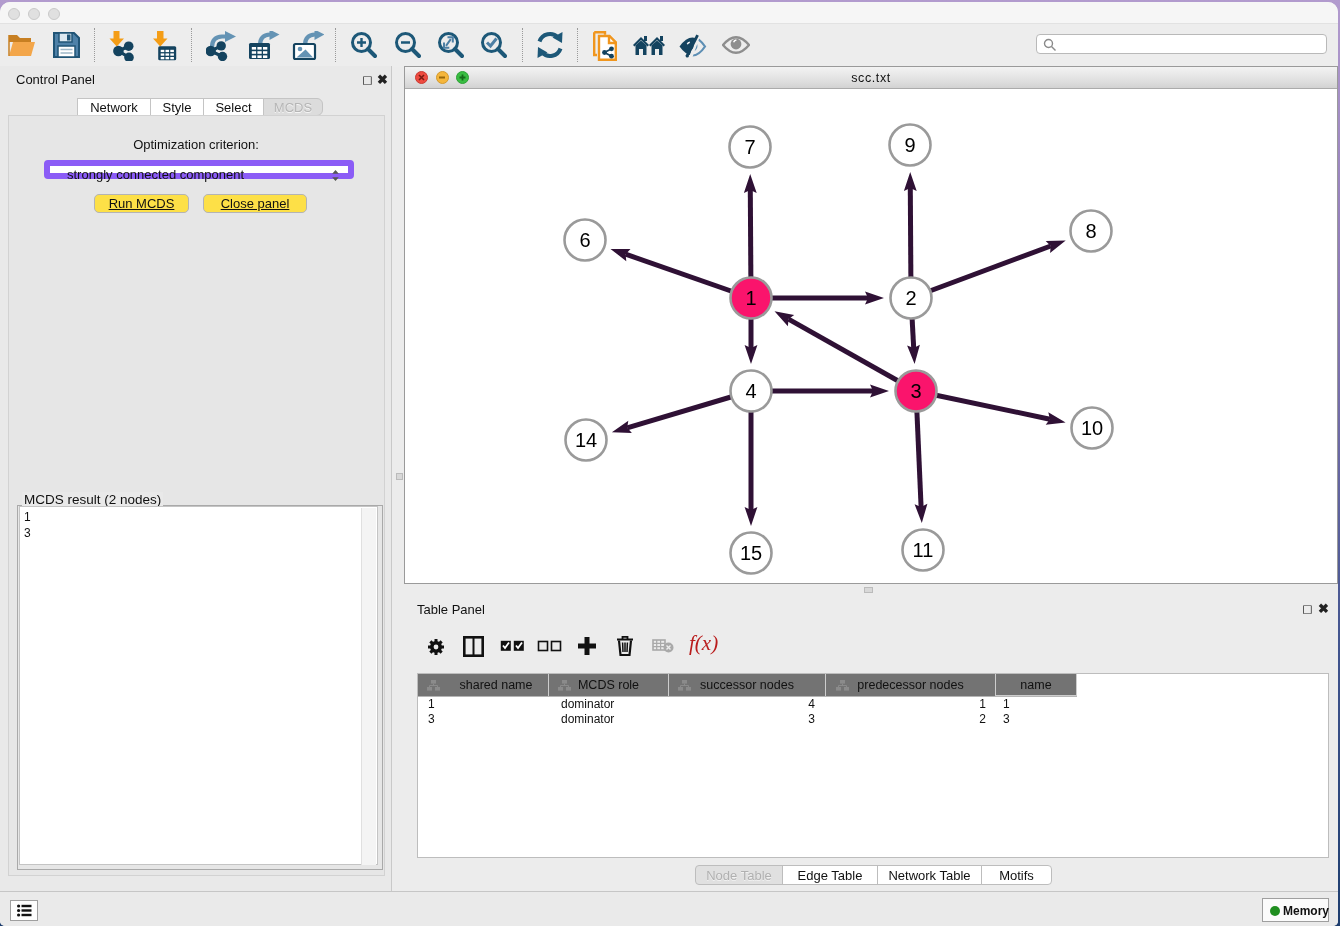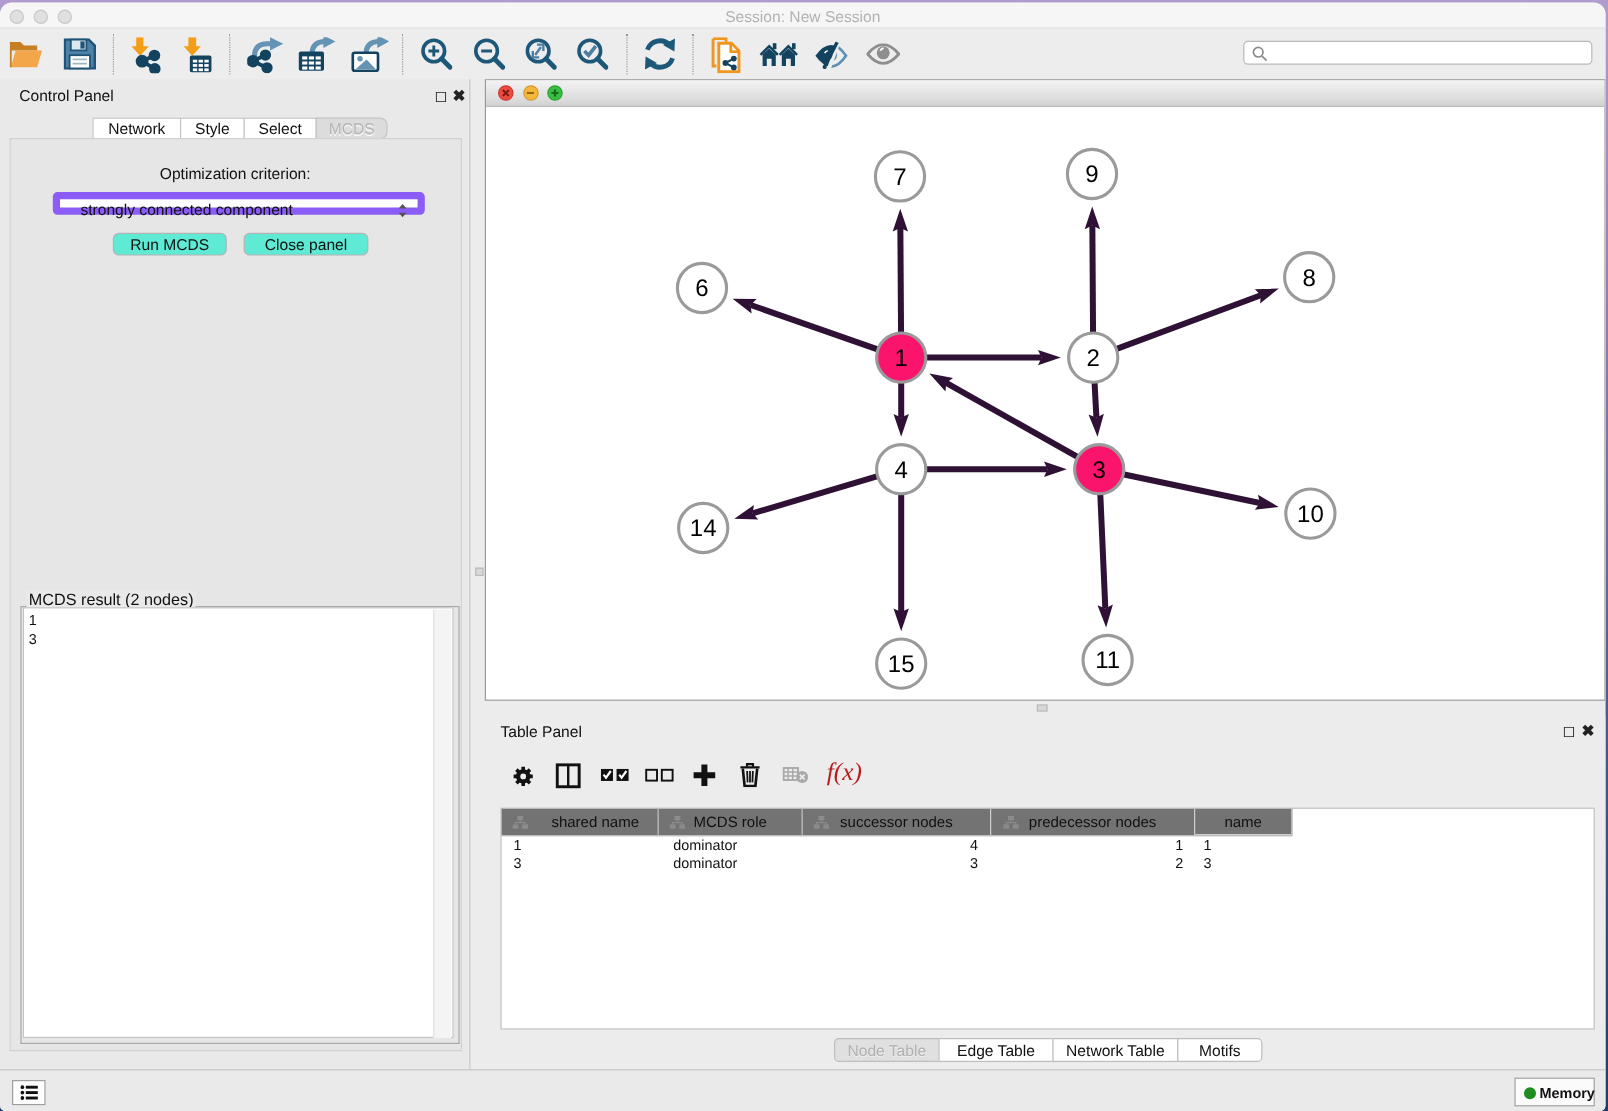--- a/index.html
+++ b/index.html
@@ -20,21 +20,21 @@
   #search{left:1036px;top:10px;width:291px;height:20px;background:#fff;border:1px solid #b9b9b9;border-radius:4px;box-sizing:border-box;}
   
   #cp{left:0;top:64px;width:392px;height:825px;background:#e9e9e9;border-right:1px solid #c9c9c9;box-sizing:border-box;}
   #cp-title{left:16px;top:6px;font-size:13px;color:#111;}
   .winbtn{font-size:13px;color:#222;}
   #cp-inner{left:8px;top:49px;width:377px;height:761px;background:#e6e6e6;border:1px solid #d2d2d2;box-sizing:border-box;}
   .tab{top:32px;height:18px;background:#fff;border:1px solid #c4c4c4;box-sizing:border-box;
        font-size:13px;text-align:center;line-height:17px;color:#111;}
   #optlabel{left:0;top:71px;width:392px;text-align:center;font-size:13px;color:#111;}
   #combo{left:44px;top:94px;width:310px;height:19px;background:#fff;border:6px solid #8b5cf6;border-radius:4px;box-sizing:border-box;font-size:13px;color:#111;line-height:17px;padding-left:17px;}
-  .btn{top:128px;height:19px;background:#5eead4;border:1px solid #b4b4b4;border-radius:5px;box-sizing:border-box;font-size:13px;text-align:center;line-height:17px;color:#111;}
+  .btn{top:128px;height:19px;background:#fde047;border:1px solid #b4b4b4;border-radius:5px;box-sizing:border-box;font-size:13px;text-align:center;line-height:17px;color:#111;text-decoration:underline;}
   #groupbox{left:17px;top:439px;width:366px;height:365px;border:1px solid #a9a9a9;box-sizing:border-box;}
   #grouplabel{left:22px;top:426px;background:#e9e9e9;padding:0 2px;font-size:13.5px;color:#111;}
   #mcdsarea{left:19px;top:440px;width:359px;height:359px;background:#fff;border:1px solid #c4c4c4;box-sizing:border-box;}
   #mcdsscroll{right:1px;top:1px;width:14px;height:357px;background:#f4f4f4;border-left:1px solid #e0e0e0;}
   #mcdstext{left:4px;top:2px;font-size:12px;color:#111;line-height:16px;}
   
   #netframe{left:404px;top:64px;width:934px;height:518px;border:1px solid #9a9a9a;box-sizing:border-box;background:#fff;}
   #nettitle{left:0;top:0;width:100%;height:21px;background:linear-gradient(180deg,#f3f3f3,#dedede 70%,#d2d2d2);border-bottom:1px solid #ababab;}
   .mtl{width:13px;height:13px;border-radius:50%;top:4px;box-sizing:border-box;}
   #netname{width:100%;top:4px;text-align:center;font-size:12.5px;color:#111;letter-spacing:0.6px;}
@@ -49,21 +49,20 @@
   #status{left:0;top:889px;width:1338px;height:35px;background:#eaeaea;border-top:1px solid #c6c6c6;font-weight:bold;}
   #memlbl{font-size:12px;color:#111;}
 </style>
 </head>
 <body>
 <div id="win">
   <div class="abs" id="titlebar">
     <div class="abs tl" style="left:8px;"></div>
     <div class="abs tl" style="left:28px;"></div>
     <div class="abs tl" style="left:48px;"></div>
-    <div class="abs" id="apptitle">Session: New Session</div>
   </div>
   <div class="abs" id="toolbar">
     <svg class="abs ticon" style="left:7px;" width="30" height="28" viewBox="0 0 30 28">
       <path d="M2 4 L10 4 L13 7 L24 7 L24 11 L2 11 Z" fill="#c77f22"></path>
       <path d="M2 25 L6 11 L28 11 L24 25 Z" fill="#f3a64a"></path>
       <path d="M2 25 L2 4" stroke="#c77f22" stroke-width="1.5"></path>
     </svg>
     <svg class="abs ticon" style="left:53px;" width="27" height="28" viewBox="0 0 27 28">
       <path d="M1 2 L21 2 L26 7 L26 26 L1 26 Z" fill="#4e81a8" stroke="#205476" stroke-width="2"></path>
       <rect x="6" y="2" width="13" height="9" fill="#dce8f0" stroke="#205476" stroke-width="1.5"></rect>
@@ -238,20 +237,21 @@
   <div class="abs" id="netframe">
     <div class="abs" id="nettitle">
       <div class="abs mtl" style="left:10px;background:#ee4b40;border:1px solid #ca3a32;"></div>
       <div class="abs mtl" style="left:31px;background:#f5b63c;border:1px solid #d49a2d;"></div>
       <div class="abs mtl" style="left:51px;background:#39bd42;border:1px solid #2da135;"></div>
       <svg class="abs" style="left:12px;top:6px;" width="56" height="9" viewBox="0 0 56 9">
         <path d="M2 2 L7 7 M7 2 L2 7" stroke="#7c1a12" stroke-width="1.6"></path>
         <path d="M22 4.5 L28 4.5" stroke="#96670c" stroke-width="1.8"></path>
         <path d="M45.5 1.5 L45.5 7.5 M42.5 4.5 L48.5 4.5" stroke="#156b1a" stroke-width="1.8"></path>
       </svg>
+      <div class="abs" id="netname">scc.txt</div>
     </div>
     <svg class="abs" style="left:2px;top:21px;" width="932" height="495" viewBox="0 0 932 495">
       <g stroke="#2f1135" stroke-width="5">
         <line x1="344.0" y1="210.0" x2="343.3" y2="102.0"></line>
         <line x1="344.0" y1="210.0" x2="218.6" y2="166.2"></line>
         <line x1="344.0" y1="210.0" x2="461.0" y2="210.0"></line>
         <line x1="344.0" y1="210.0" x2="344.0" y2="260.0"></line>
         <line x1="509.0" y1="303.0" x2="381.5" y2="231.1"></line>
         <line x1="509.0" y1="303.0" x2="642.9" y2="331.2"></line>
         <line x1="509.0" y1="303.0" x2="514.1" y2="419.0"></line>

